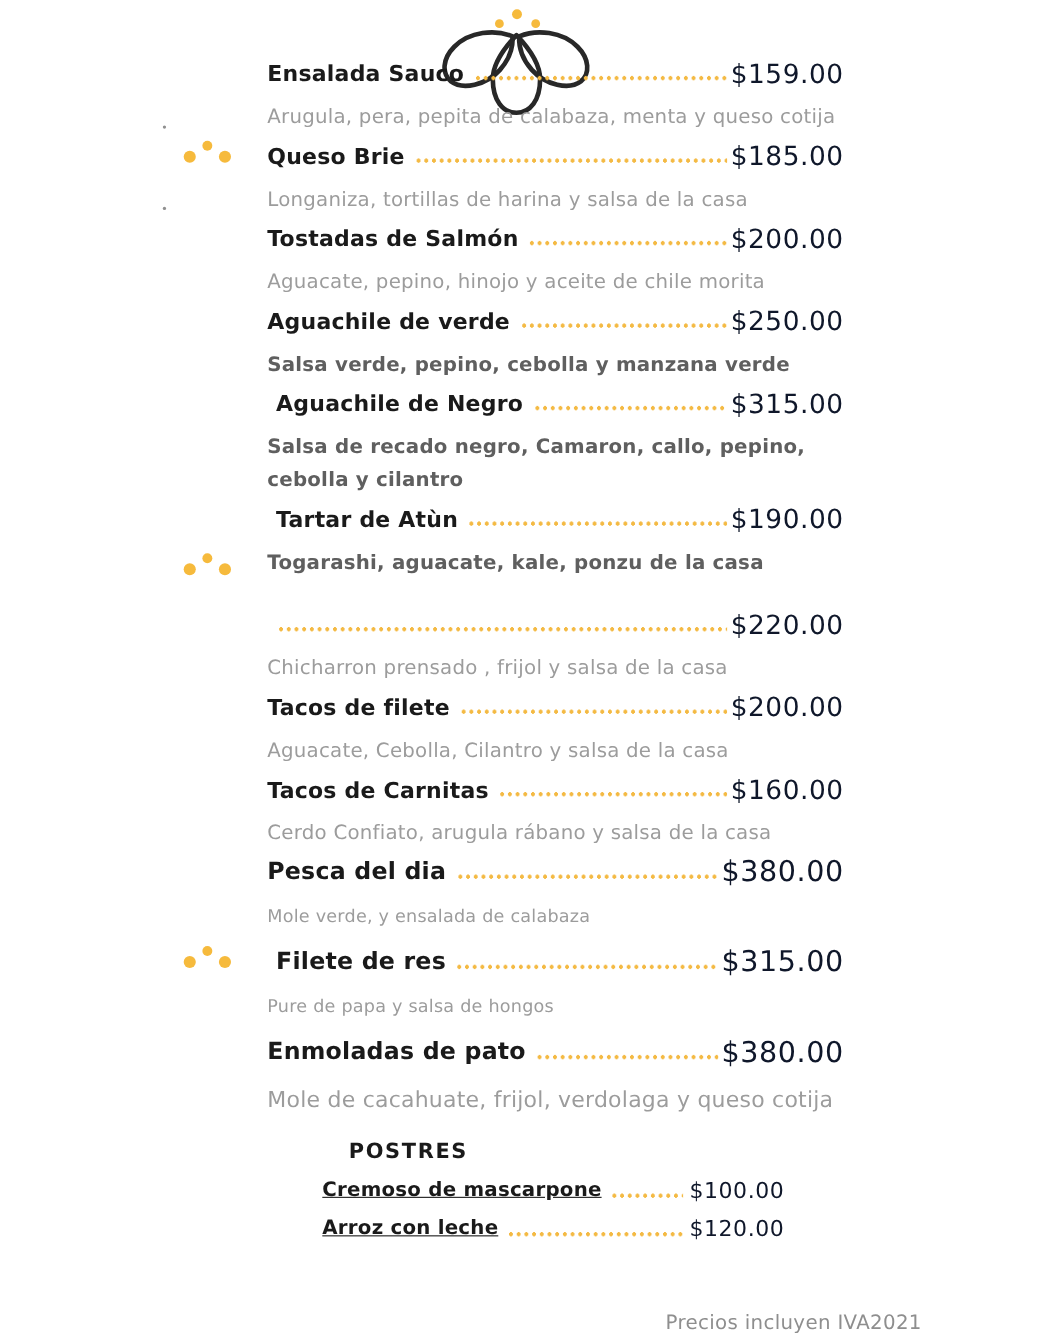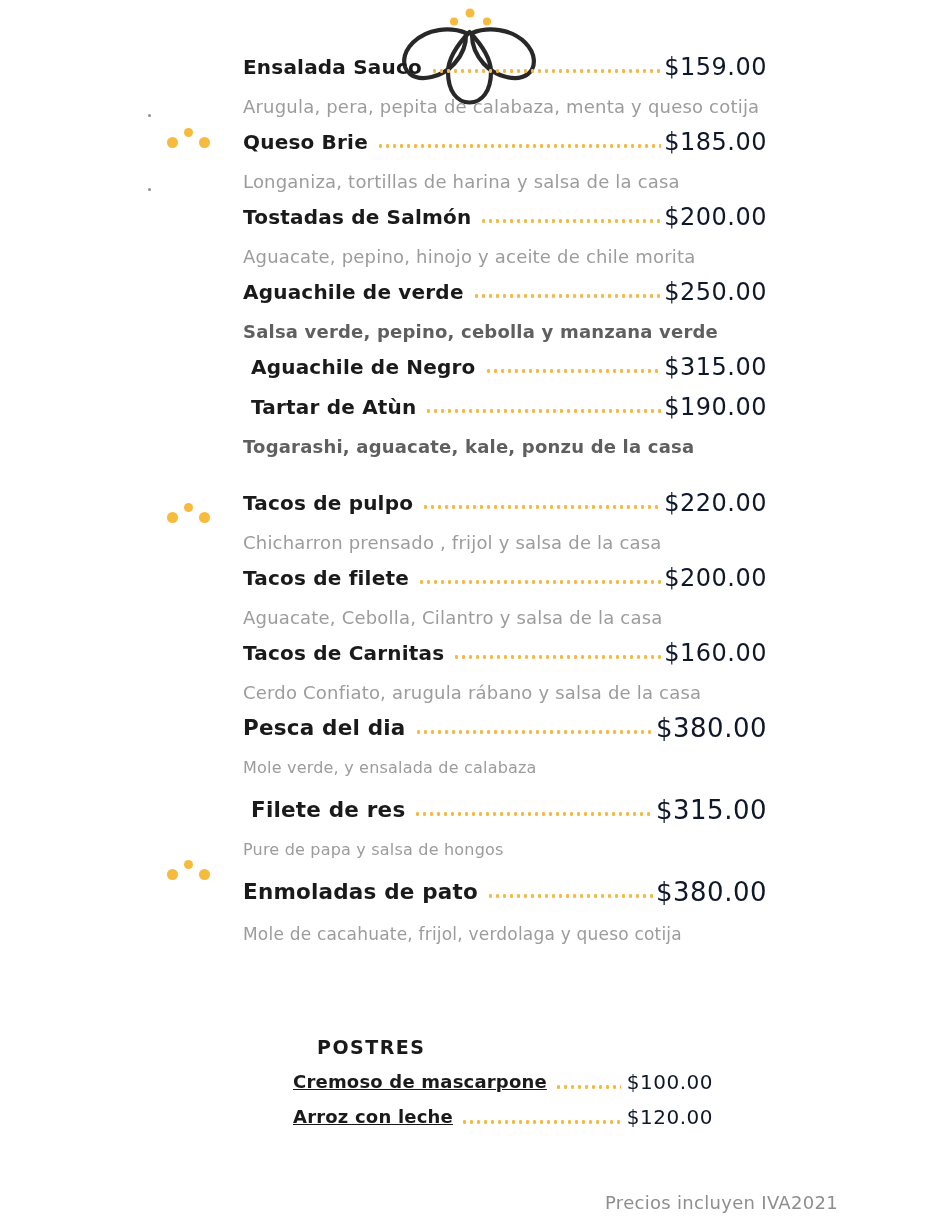--- a/index.html
+++ b/index.html
@@ -26,21 +26,21 @@
   .menu{position:absolute;left:243px;top:52px;width:524px;}
   .irow{display:flex;align-items:flex-end;margin-bottom:10px;}
   .iname{font-size:20px;font-weight:700;color:#1a1a1a;line-height:30px;white-space:nowrap;letter-spacing:.2px;}
   .leader{flex:1;height:4px;margin:0 3px 9px 9px;
           background-image:radial-gradient(circle closest-side,#F4BA44 85%,rgba(244,186,68,0) 100%);
           background-size:7px 4px;background-repeat:repeat-x;background-position:0 50%;}
   .price{font-size:24px;font-weight:400;color:#0f172a;line-height:30px;letter-spacing:.5px;white-space:nowrap;}
   .desc{font-size:18px;color:#9C9C9C;line-height:30px;margin-bottom:5px;letter-spacing:.2px;}
   .desc.strong{color:#5F5F5F;font-weight:700;}
   .desc.small{font-size:16px;}
-  .desc.xl{font-size:17px;margin-top:12px;}
+  .desc.xl{font-size:20px;margin-top:12px;}
   .desc.roomy{margin-top:7px;margin-bottom:12px;}
   .irow.mt-xl{margin-top:26px;}
   .irow.big .iname{font-size:21.5px;}
   .irow.big .price{font-size:26px;}
   .ind{margin-left:8px;}
 
   
   .postres{position:absolute;left:293px;top:1036px;width:420px;}
   .postres-heading{font-size:19px;font-weight:700;color:#1a1a1a;letter-spacing:1.5px;margin:0 0 9px 24px;}
   .prow{display:flex;align-items:flex-end;margin-bottom:5px;}
@@ -116,30 +116,30 @@
       <span class="leader"></span>
       <span class="price">$250.00</span>
     </div>
     <div class="desc strong">Salsa verde, pepino, cebolla y manzana verde</div>
 
     <div class="irow">
       <span class="iname ind">Aguachile de Negro</span>
       <span class="leader"></span>
       <span class="price">$315.00</span>
     </div>
+    <div class="desc strong">Salsa de recado negro, Camaron, callo, pepino, cebolla y cilantro</div>
 
     <div class="irow">
       <span class="iname ind">Tartar de Atùn</span>
       <span class="leader"></span>
       <span class="price">$190.00</span>
     </div>
     <div class="desc strong">Togarashi, aguacate, kale, ponzu de la casa</div>
 
     <div class="irow mt-xl">
-      <span class="iname">Tacos de pulpo</span>
       <span class="leader"></span>
       <span class="price">$220.00</span>
     </div>
     <div class="desc light">Chicharron prensado , frijol y salsa de la casa</div>
 
     <div class="irow">
       <span class="iname">Tacos de filete</span>
       <span class="leader"></span>
       <span class="price">$200.00</span>
     </div>

